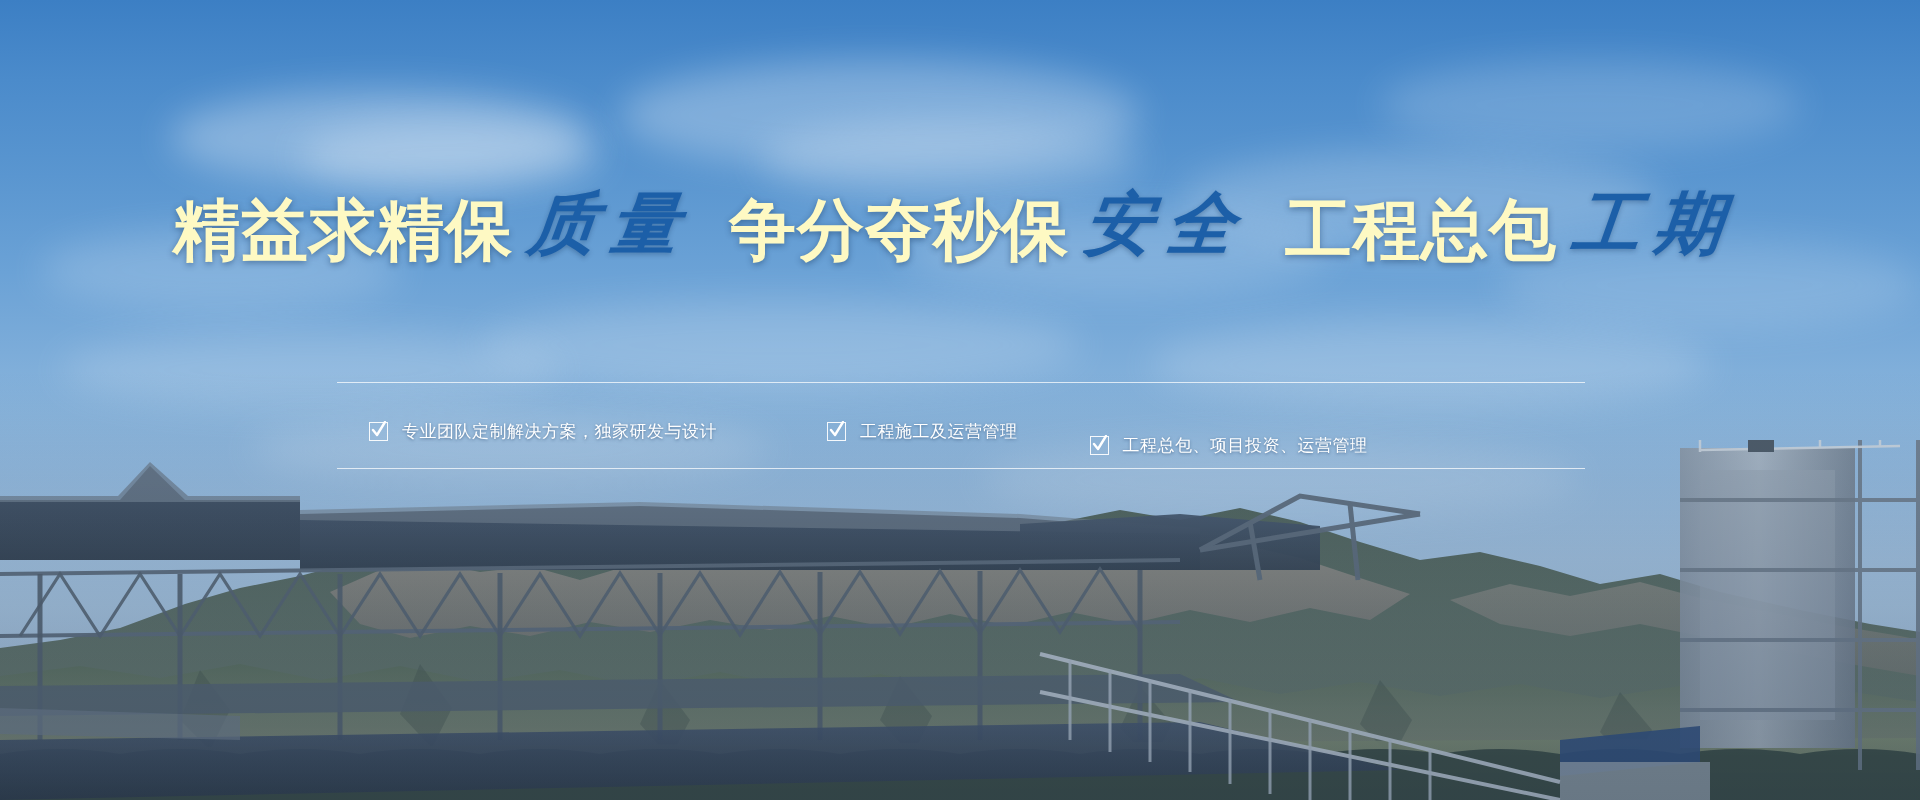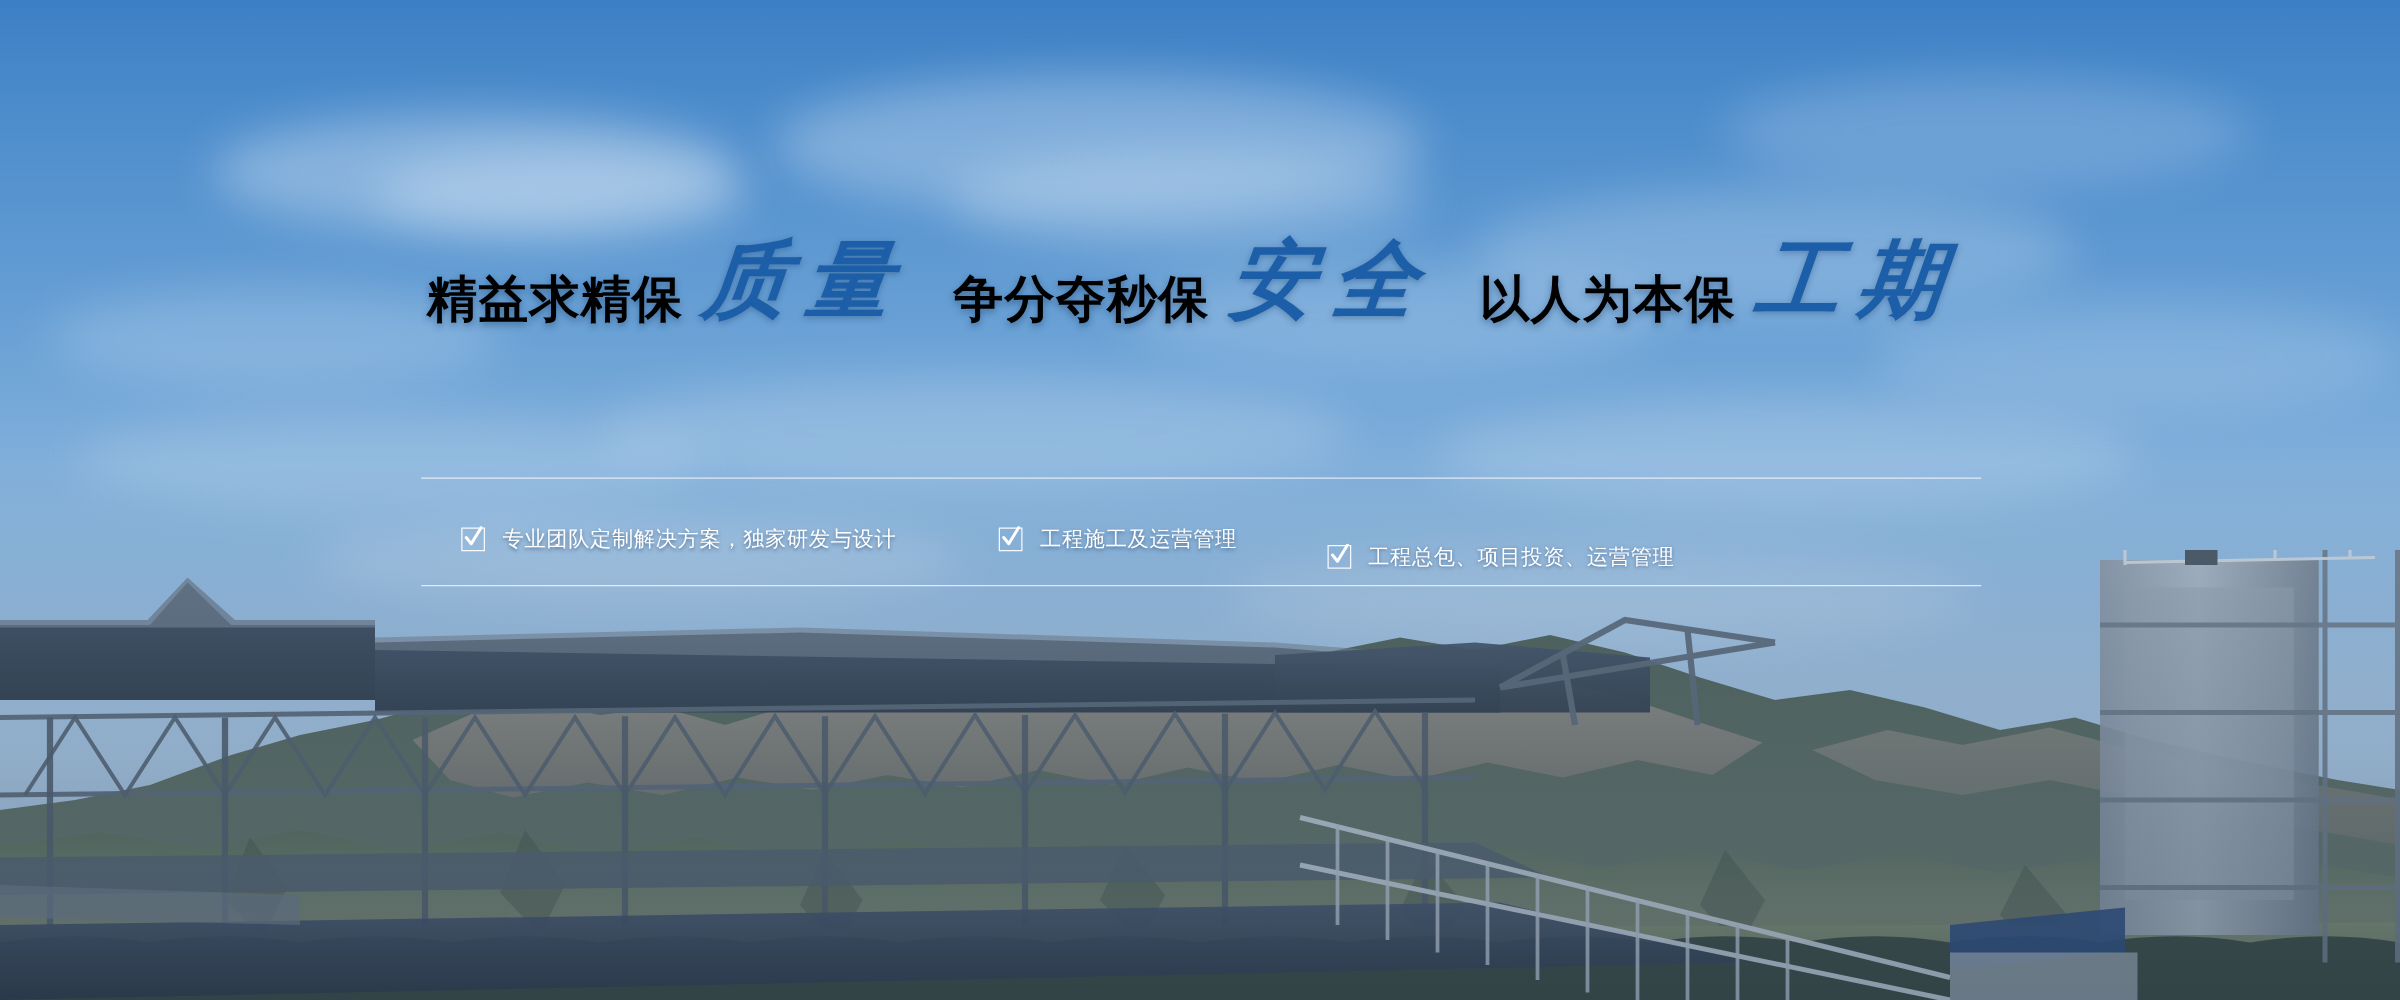--- a/index.html
+++ b/index.html
@@ -65,21 +65,21 @@
   
   .overlay{position:absolute;left:0;top:0;width:1920px;height:800px;}
 
   .headline{
     position:absolute;left:0;top:196px;width:1920px;
     text-align:center;white-space:nowrap;
     line-height:1;
   }
   .hl-seg{display:inline-block;vertical-align:baseline;}
   .hl-plain{
-    font-size:40px;font-weight:bold;color:#000000;
+    font-size:67px;font-weight:bold;color:#fef9c3;
     letter-spacing:1px;
     text-shadow:0 2px 6px rgba(20,50,90,.45);
     font-family:"Liberation Sans","DejaVu Sans",sans-serif;
   }
   .hl-brush{
     font-size:68px;font-weight:bold;
     color:#1c5fa8;
     font-family:"Liberation Serif","DejaVu Serif",serif;
     font-style:italic;
     letter-spacing:14px;
@@ -98,21 +98,21 @@
   .rule.top{top:382px;}
   .rule.bottom{top:468px;}
 
   
   .features{
     position:absolute;left:337px;top:396px;width:1248px;height:70px;
     display:flex;align-items:center;
   }
   .feature{display:flex;align-items:center;white-space:nowrap;}
   .feature.f1{margin-left:32px;}
-  .feature.f2{margin-left:82px;}
+  .feature.f2{margin-left:110px;}
   .feature.f3{margin-left:72px;margin-top:28px;}
   .chk{
     width:17px;height:17px;flex:0 0 17px;
     border:1px solid rgba(255,255,255,.92);
     position:relative;margin-right:14px;
   }
   .chk svg{position:absolute;left:1px;top:-2px;}
   .feature-label{
     font-size:17px;color:#ffffff;letter-spacing:.5px;
     text-shadow:0 1px 3px rgba(20,50,90,.5);
@@ -312,21 +312,21 @@
 
       <path d="M0,268 L240,276 L240,300 L0,294 Z" fill="#6e7b87" opacity="0.7"></path>
     </svg>
 
     <div class="photo-tint"></div>
   </div>
 
   <div class="overlay">
 
     <div class="headline">
-      <span class="hl-seg hl-plain">精益求精保</span><span class="hl-seg hl-brush">质量</span><span class="hl-gap"></span><span class="hl-seg hl-plain">争分夺秒保</span><span class="hl-seg hl-brush">安全</span><span class="hl-gap"></span><span class="hl-seg hl-plain">以人为本保</span><span class="hl-seg hl-brush">工期</span>
+      <span class="hl-seg hl-plain">精益求精保</span><span class="hl-seg hl-brush">质量</span><span class="hl-gap"></span><span class="hl-seg hl-plain">争分夺秒保</span><span class="hl-seg hl-brush">安全</span><span class="hl-gap"></span><span class="hl-seg hl-plain">工程总包</span><span class="hl-seg hl-brush">工期</span>
     </div>
 
     <div class="rule top"></div>
 
     <div class="features">
 
       <div class="feature f1">
         <span class="chk">
           <svg width="15" height="19" viewBox="0 0 15 19">
             <path d="M2 9 L6 14 L14 1" stroke="#ffffff" stroke-width="2.4" fill="none" stroke-linecap="round" stroke-linejoin="round"></path>

